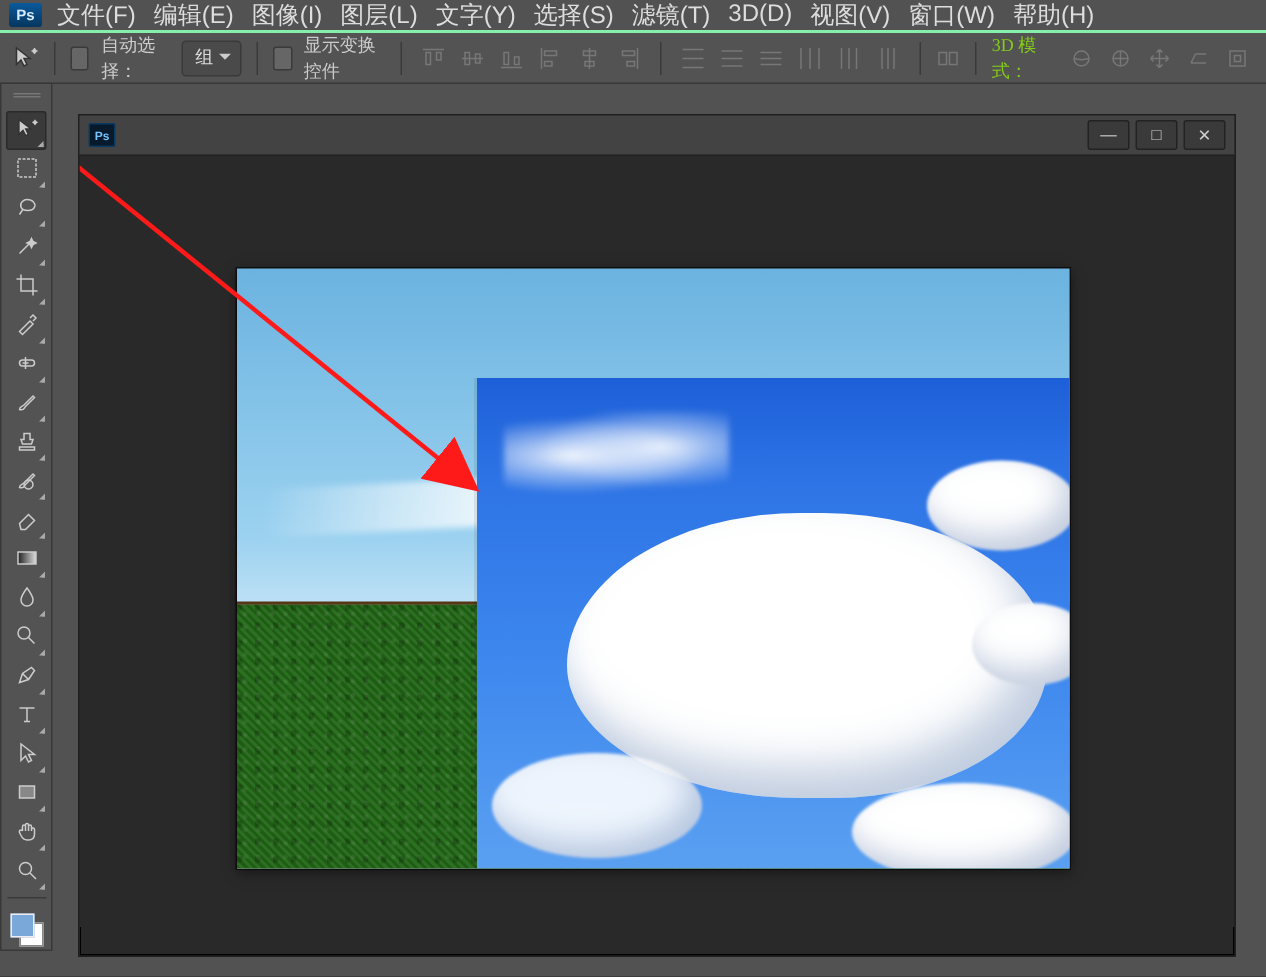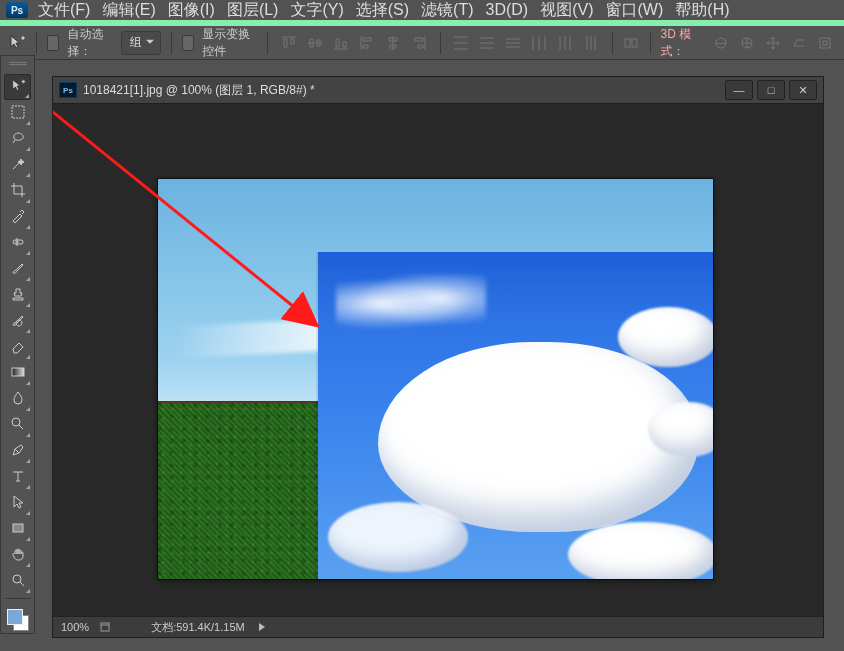--- a/index.html
+++ b/index.html
@@ -40,21 +40,21 @@
     color: #ddd;
     cursor: default;
     padding: 1px 2px;
     font-size: 16px;
   }
 
   
   .options-bar {
     height: 33px;
     background: #535353;
-    border-top: 6px solid #86efac;
+    border-top: 2px solid #86efac;
     border-bottom: 1px solid #383838;
     display: flex;
     align-items: center;
     gap: 8px;
     padding: 0 8px;
   }
   .options-bar .move-icon { width:20px; height:20px; display:flex; align-items:center; justify-content:center; }
   .options-bar .sep { width:1px; height:22px; background:#3a3a3a; margin:0 2px; }
   .checkbox {
     width: 14px; height:14px; border:1px solid #3a3a3a; background:#666; border-radius:2px; display:inline-block; vertical-align:middle;
@@ -69,21 +69,21 @@
     content: ""; position:absolute; right:6px; top:50%; transform:translateY(-40%);
     border:4px solid transparent; border-top-color:#ccc;
   }
   .icon-btn {
     width:22px; height:22px; display:flex; align-items:center; justify-content:center;
     border-radius:2px;
     color:#777;
   }
   .icon-btn svg { width:16px; height:16px; }
   .icon-group { display:flex; gap:4px; }
-  .mode-label { color:#fca5a5; font-size:12px; }
+  .mode-label { color:#84cc16; font-size:12px;font-family:Liberation Serif, serif; }
 
   
   .toolbox {
     position:absolute;
     top: 55px;
     left: 0;
     width: 33px;
     background:#535353;
     border:1px solid #383838;
     display:flex;
@@ -511,21 +511,20 @@
   <div class="tool-divider"></div>
   <div class="swatch-pair">
     <div class="fg"></div>
     <div class="bg"></div>
   </div>
 </div>
 
 <div class="doc-window">
   <div class="doc-titlebar">
     <div class="tab-icon">Ps</div>
-    <div class="doc-title">1018421[1].jpg @ 100% (图层 1, RGB/8#) *</div>
     <div class="win-btns">
       <div class="win-btn">—</div>
       <div class="win-btn">□</div>
       <div class="win-btn">✕</div>
     </div>
   </div>
 
   <div class="doc-canvas-area">
 
     <div class="canvas-bg">
@@ -544,25 +543,13 @@
     <svg class="arrow-svg" viewBox="0 0 770 514" preserveAspectRatio="none">
       <defs>
         <marker id="ah" markerWidth="12" markerHeight="12" refX="10" refY="6" orient="auto">
           <path d="M0,0 L12,6 L0,12 z" fill="#ff1a1a"></path>
         </marker>
       </defs>
       <line x1="-10" y1="0" x2="262" y2="220" stroke="#ff1a1a" stroke-width="3" marker-end="url(#ah)"></line>
     </svg>
   </div>
 
-  <div class="status-bar">
-    <span>100%</span>
-    <span class="sb-popup">
-      <svg width="10" height="10">
-          <rect x="1" y="1" width="8" height="8" stroke="#999" fill="none"></rect>
-          <path d="M1 3 h8" stroke="#999"></path>
-        </svg>
-    </span>
-    <span style="width:20px"></span>
-    <span>文档:591.4K/1.15M</span>
-    <span class="play-tri"></span>
-  </div>
 </div>
 
 </body></html>

